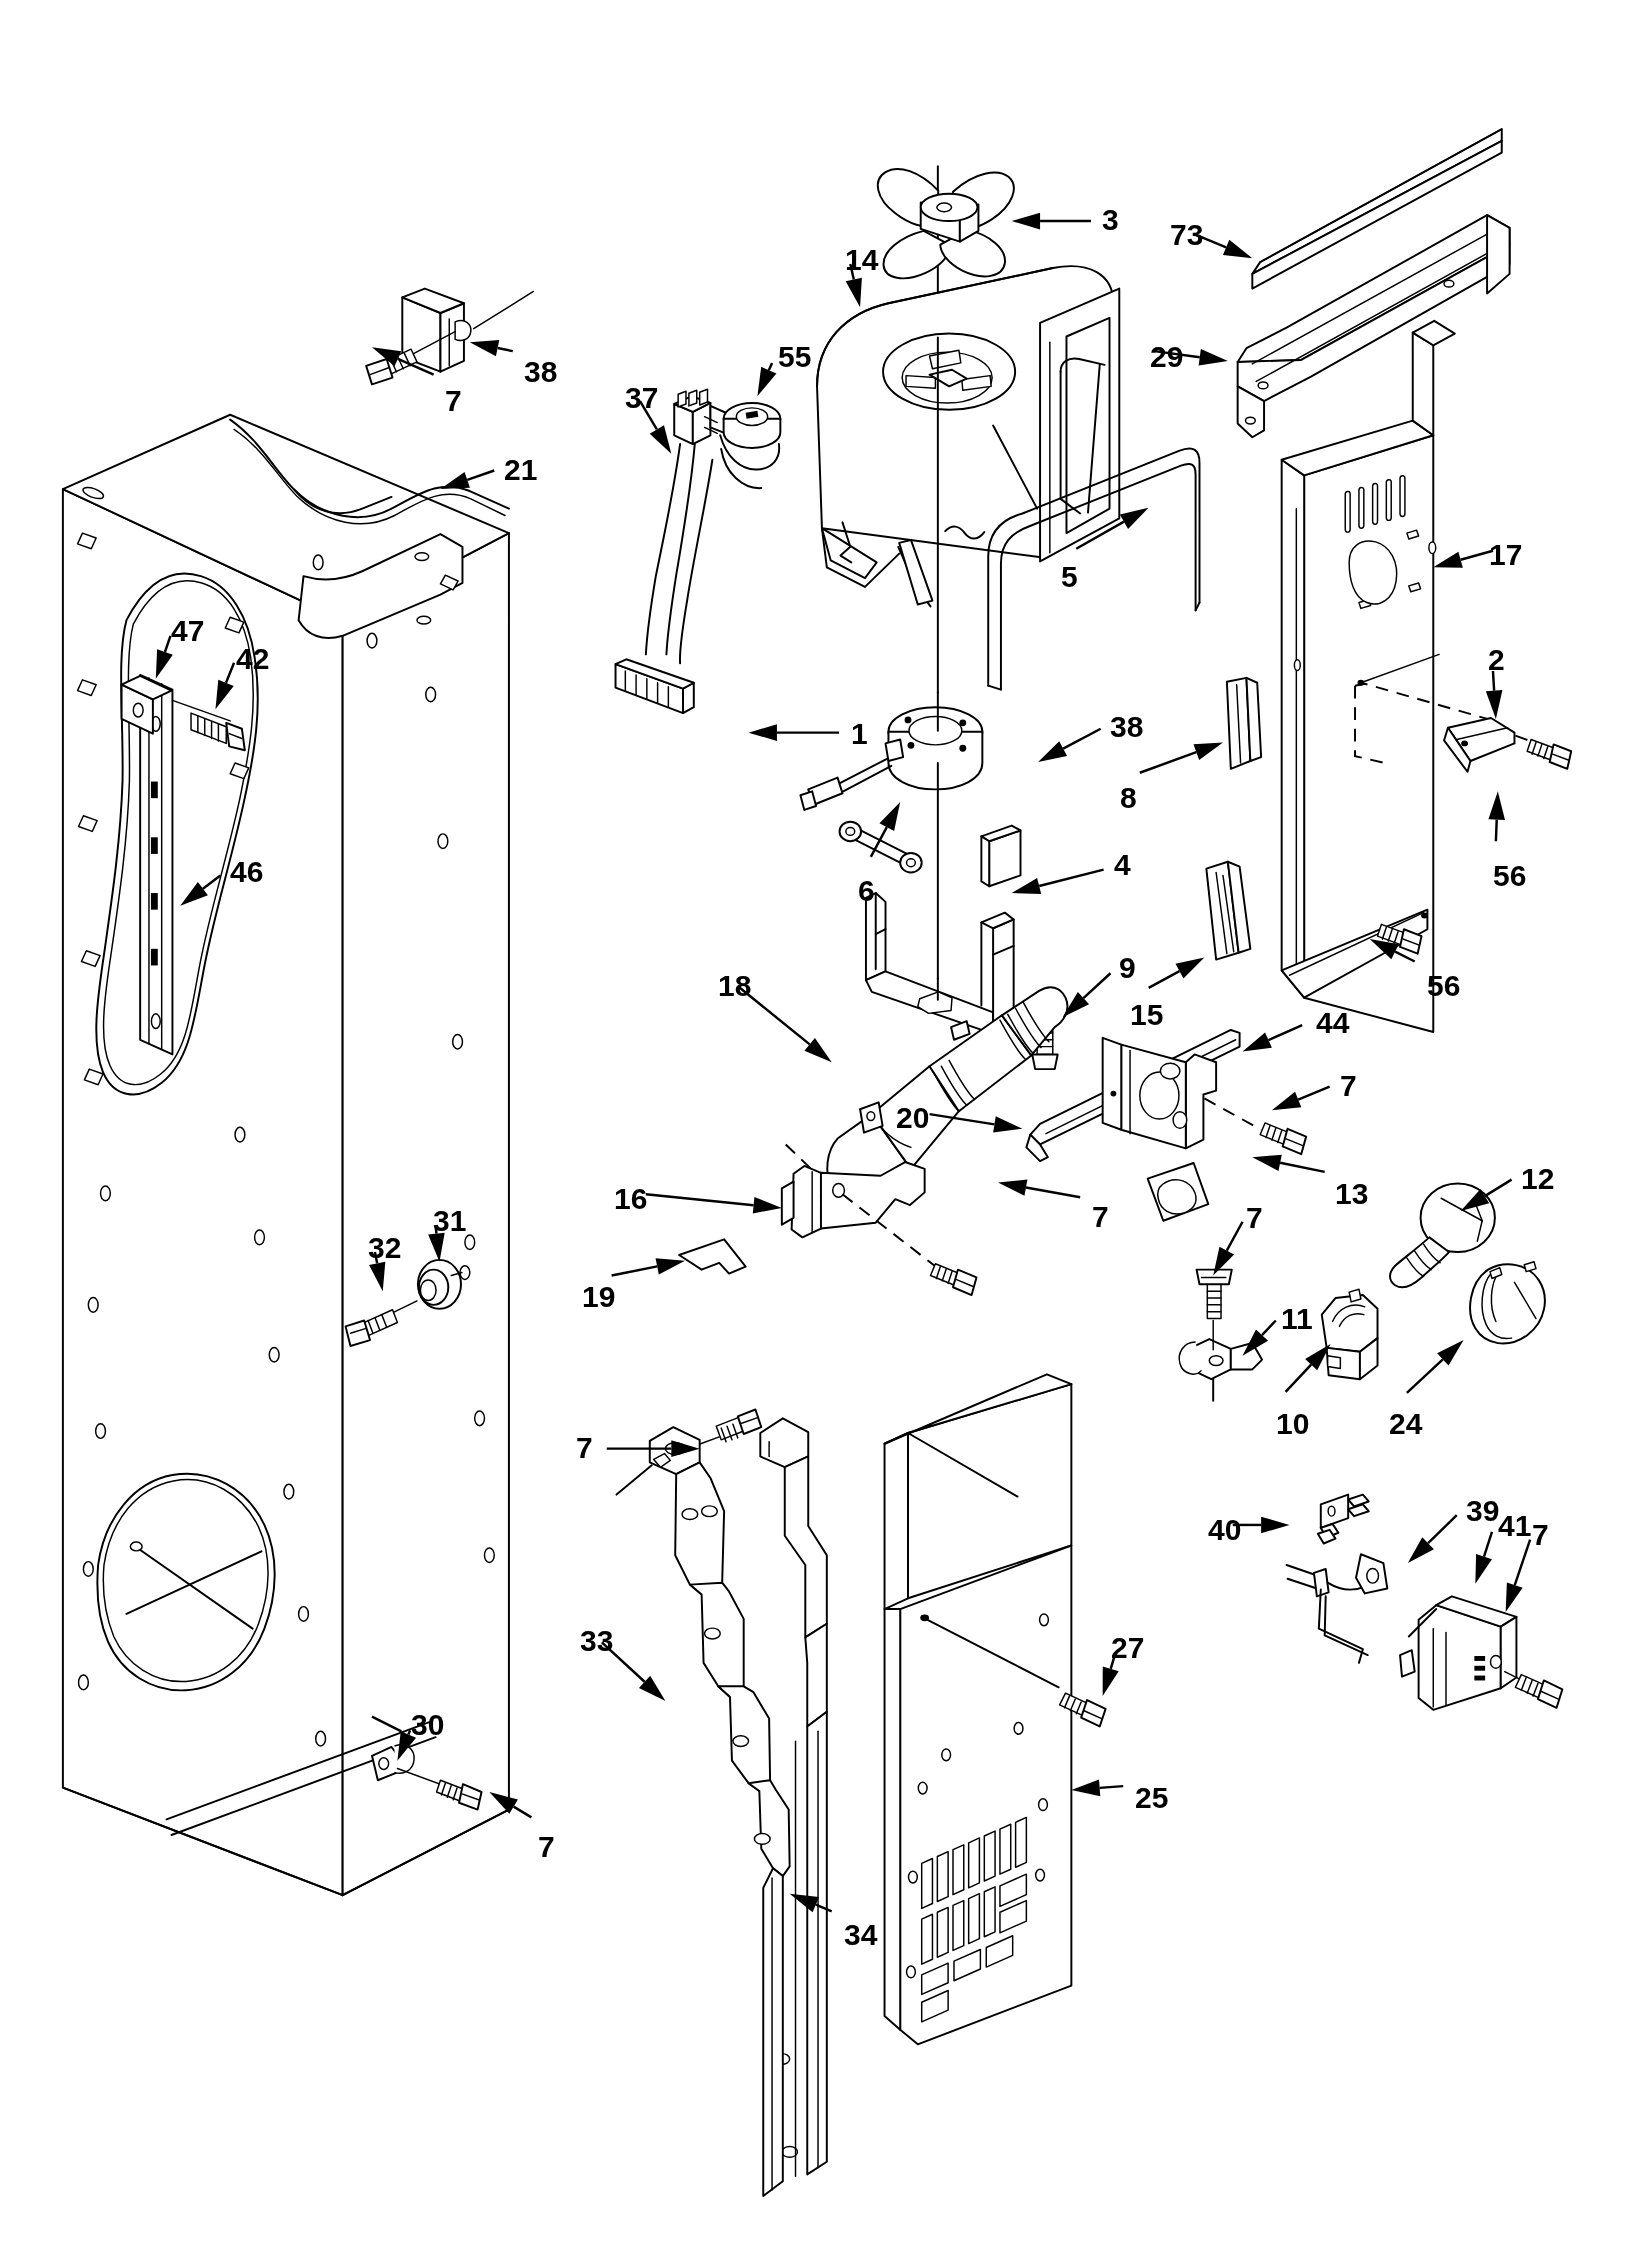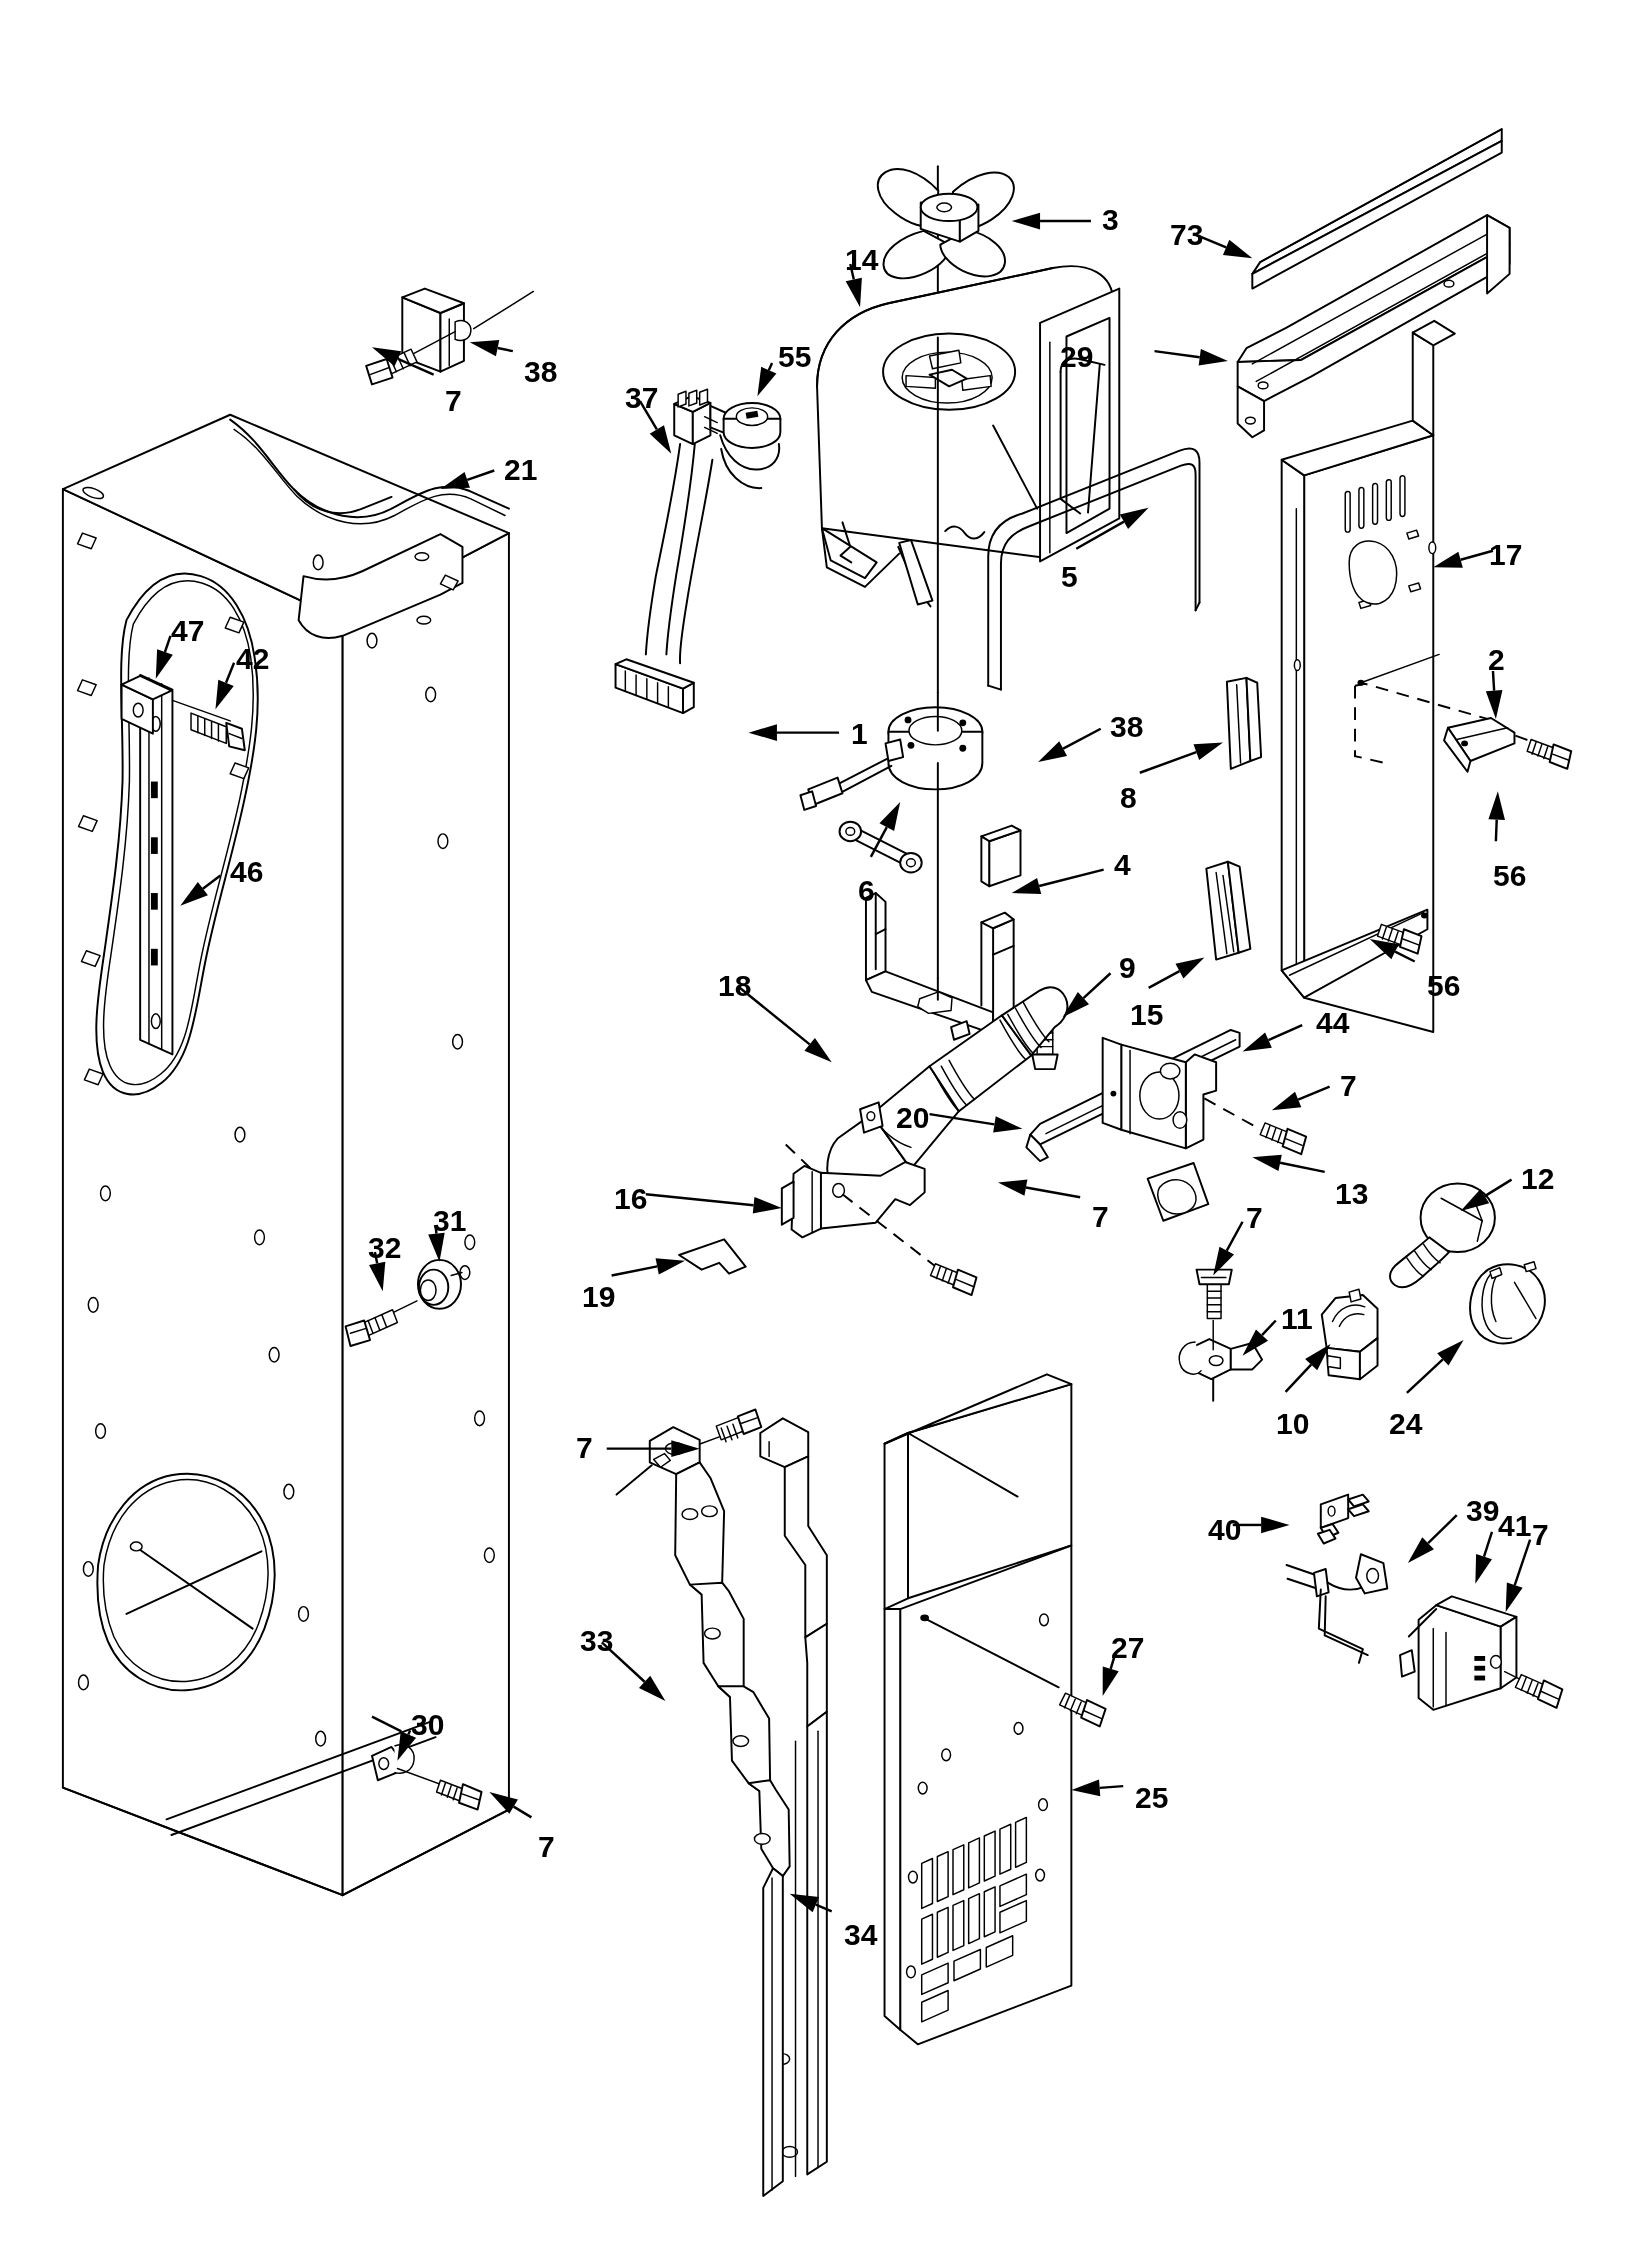--- a/index.html
+++ b/index.html
@@ -849,21 +849,21 @@
       <div class="callout callout-lg" style="left: 614px; top: 1184px;">16</div>
       <div class="callout callout-lg" style="left: 1489px; top: 540px;">17</div>
       <div class="callout callout-lg" style="left: 718px; top: 971px;">18</div>
       <div class="callout callout-lg" style="left: 582px; top: 1282px;">19</div>
       <div class="callout callout-lg" style="left: 896px; top: 1103px;">20</div>
       <div class="callout callout-lg" style="left: 504px; top: 455px;">21</div>
       <div class="callout callout-lg" style="left: 524px; top: 357px;">38</div>
       <div class="callout callout-lg" style="left: 1389px; top: 1409px;">24</div>
       <div class="callout callout-lg" style="left: 1135px; top: 1783px;">25</div>
       <div class="callout callout-lg" style="left: 1111px; top: 1633px;">27</div>
-      <div class="callout callout-lg" style="left: 1060px; top: 342px;">29</div>
+      <div class="callout callout-lg" style="left: 1150px; top: 342px;">29</div>
       <div class="callout callout-lg" style="left: 411px; top: 1710px;">30</div>
       <div class="callout callout-lg" style="left: 433px; top: 1206px;">31</div>
       <div class="callout callout-lg" style="left: 368px; top: 1233px;">32</div>
       <div class="callout callout-lg" style="left: 580px; top: 1626px;">33</div>
       <div class="callout callout-lg" style="left: 844px; top: 1920px;">34</div>
       <div class="callout callout-lg" style="left: 625px; top: 383px; text-align: right;">37</div>
       <div class="callout callout-lg" style="left: 1110px; top: 712px;">38</div>
       <div class="callout callout-lg" style="left: 1466px; top: 1496px;">39</div>
       <div class="callout callout-lg" style="left: 1208px; top: 1515px;">40</div>
       <div class="callout callout-lg" style="left: 1498px; top: 1511px;">41</div>

